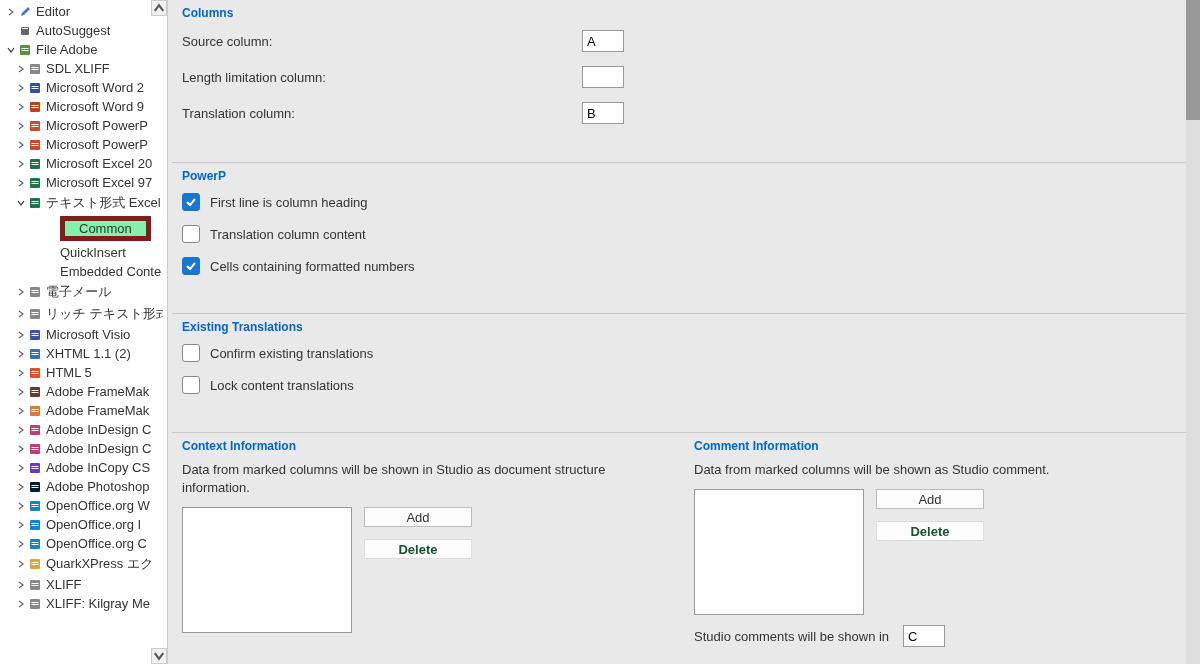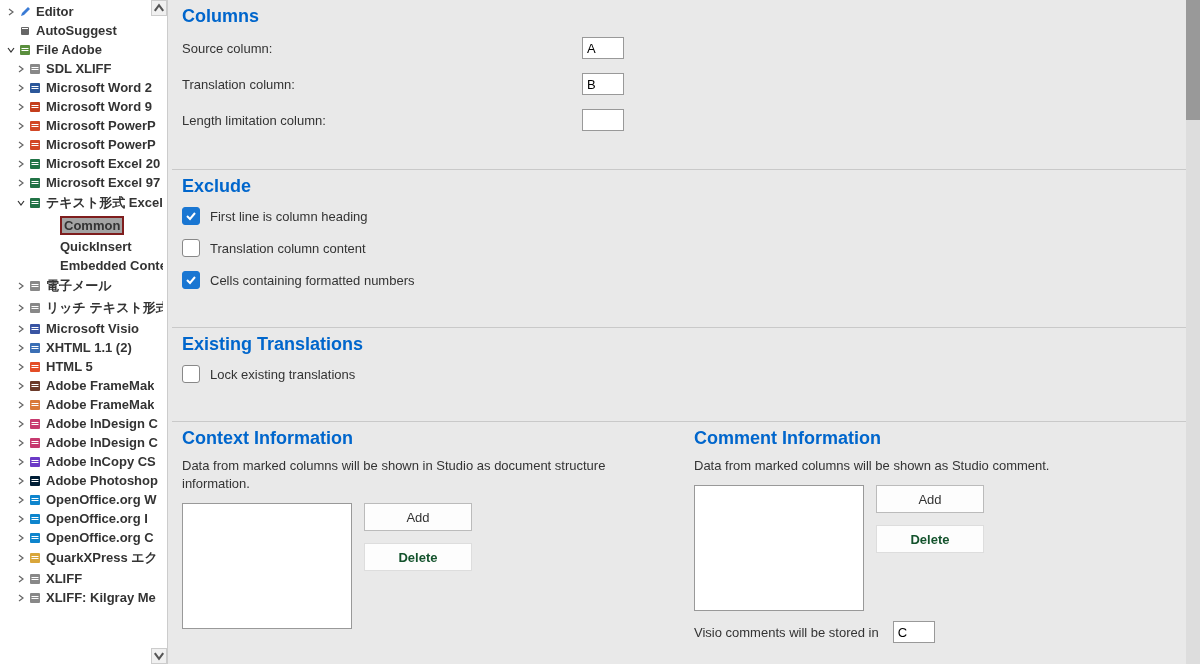--- a/index.html
+++ b/index.html
@@ -3,50 +3,50 @@
 <meta charset="utf-8">
 <style>
 * { margin: 0; padding: 0; box-sizing: border-box; font-family: "Segoe UI", Tahoma, sans-serif; font-size: 13px; }
 body { display: flex; height: 664px; width: 1200px; background: #e9e9e9; overflow: hidden; color: #333; }
 .sidebar { width: 168px; background: #fff; border-right: 1px solid #ccc; overflow-y: auto; position: relative; }
 .sidebar-inner { padding: 2px 0 2px 0; }
 .tree-item { display: flex; align-items: center; padding: 2px 4px 2px 6px; cursor: pointer; white-space: nowrap; overflow: hidden; }
 .tree-item .exp { width: 10px; height: 10px; display: inline-flex; align-items: center; justify-content: center; margin-right: 2px; color: #666; flex-shrink: 0; }
 .tree-item .exp svg { width: 8px; height: 8px; }
 .tree-item .icon { width: 14px; height: 14px; margin-right: 4px; display: inline-flex; align-items: center; justify-content: center; flex-shrink: 0; }
-.tree-item .label { overflow: hidden; text-overflow: clip; font-weight: bold; }
+.tree-item .label { overflow: hidden; text-overflow: clip; }
 .indent-1 { padding-left: 16px; text-align: center; }
 .indent-2 { padding-left: 30px; }
-.selected .label { background: #a3a3a3; border: 2px solid #7f1d1d; padding: 0 2px; }
+.selected .label { background: #86efac; border: 5px solid #7f1d1d; padding: 0 14px; }
 .scroll-btn { width: 16px; height: 16px; position: absolute; right: 0; display: flex; align-items: center; justify-content: center; background: #f0f0f0; border: 1px solid #ccc; cursor: pointer; }
 .scroll-up { top: 0; }
 .scroll-down { bottom: 0; }
 .main { flex: 1; background: #e9e9e9; overflow-y: hidden; position: relative; }
 .main-scroll { position: absolute; right: 0; top: 0; width: 14px; height: 100%; background: #ddd; }
 .main-scroll-thumb { background: #999; width: 100%; height: 120px; position: absolute; top: 0; }
 .section { margin: 0 14px 10px 14px; }
-.section-title { color: #0066cc; font-weight: bold; font-size: 18px; padding: 6px 0 10px 0; }
+.section-title { color: #0066cc; font-weight: bold; font-size: 12px; padding: 6px 0 10px 0; }
 .section-body { padding: 0 0 14px 0; }
 .divider { border-top: 1px solid #c9c9c9; margin: 0 4px; }
 .field-row { display: flex; align-items: center; margin-bottom: 14px; }
 .field-row .flabel { width: 400px; }
 .field-row input[type="text"] { width: 42px; height: 22px; border: 1px solid #999; padding: 2px 4px; background: #fff; }
 .check-row { display: flex; align-items: center; margin-bottom: 14px; }
 .checkbox { width: 18px; height: 18px; border: 1.5px solid #888; border-radius: 3px; margin-right: 10px; display: flex; align-items: center; justify-content: center; background: #fff; cursor: pointer; flex-shrink: 0; }
 .checkbox.checked { background: #1976d2; border-color: #1976d2; }
 .checkbox.checked svg { width: 12px; height: 12px; }
 .two-col { display: flex; gap: 20px; padding: 0 14px; }
 .col { flex: 1; }
 .col .section-title { color: #0066cc; font-weight: bold; padding-bottom: 8px; }
 .col-desc { margin-bottom: 10px; line-height: 1.4; }
 .listbox-row { display: flex; gap: 12px; align-items: flex-start; }
 .listbox { border: 1px solid #999; background: #fff; width: 170px; height: 126px; }
 .listbox.tall { height: 126px; }
 .btn-stack { display: flex; flex-direction: column; gap: 12px; }
-.btn { border: 1px solid #bbb; background: #fdfdfd; width: 108px; height: 28px; display: flex; align-items: center; justify-content: center; cursor: pointer; }
+.btn { border: 1px solid #bbb; background: #fdfdfd; width: 108px; height: 20px; display: flex; align-items: center; justify-content: center; cursor: pointer; }
 .btn.disabled { color: #14532d; border-color: #ddd; cursor: default; font-weight: bold; }
 .comment-footer { margin-top: 10px; display: flex; align-items: center; gap: 14px; }
 .comment-footer input { width: 42px; height: 22px; border: 1px solid #999; padding: 2px 4px; background: #fff; }
 </style>
 </head>
 <body>
 
 <div class="sidebar">
   <div class="scroll-btn scroll-up">
       <svg viewBox="0 0 10 10">
@@ -496,33 +496,33 @@
     </div>
 
   <div class="section">
     <div class="section-title">Columns</div>
     <div class="section-body">
       <div class="field-row">
         <div class="flabel">Source column:</div>
         <input type="text" value="A" style="">
       </div>
       <div class="field-row">
+        <div class="flabel">Length limitation column:</div>
+        <input type="text" value="" style="">
+      </div>
+      <div class="field-row">
         <div class="flabel">Translation column:</div>
         <input type="text" value="B" style="">
       </div>
-      <div class="field-row">
-        <div class="flabel">Length limitation column:</div>
-        <input type="text" value="" style="">
-      </div>
     </div>
   </div>
   <div class="divider"></div>
 
   <div class="section">
-    <div class="section-title">Exclude</div>
+    <div class="section-title">PowerP</div>
     <div class="section-body">
       <div class="check-row">
         <div class="checkbox checked">
             <svg viewBox="0 0 12 12">
               <path d="M2 6 L5 9 L10 3" fill="none" stroke="#fff" stroke-width="2"></path>
             </svg>
           </div>
         <span>First line is column heading</span>
       </div>
       <div class="check-row">
@@ -539,21 +539,25 @@
       </div>
     </div>
   </div>
   <div class="divider"></div>
 
   <div class="section">
     <div class="section-title">Existing Translations</div>
     <div class="section-body">
       <div class="check-row">
         <div class="checkbox"></div>
-        <span>Lock existing translations</span>
+        <span>Confirm existing translations</span>
+      </div>
+      <div class="check-row">
+        <div class="checkbox"></div>
+        <span>Lock content translations</span>
       </div>
     </div>
   </div>
   <div class="divider"></div>
 
   <div class="two-col">
     <div class="col">
       <div class="section-title">Context Information</div>
       <div class="col-desc">Data from marked columns will be shown in Studio as document structure information.</div>
       <div class="listbox-row">
@@ -568,18 +572,18 @@
       <div class="section-title">Comment Information</div>
       <div class="col-desc">Data from marked columns will be shown as Studio comment.</div>
       <div class="listbox-row">
         <div class="listbox tall"></div>
         <div class="btn-stack">
           <div class="btn">Add</div>
           <div class="btn disabled">Delete</div>
         </div>
       </div>
       <div class="comment-footer">
-        <span>Visio comments will be stored in</span>
+        <span>Studio comments will be shown in</span>
         <input type="text" value="C" style="">
       </div>
     </div>
   </div>
 </div>
 
 </body></html>

